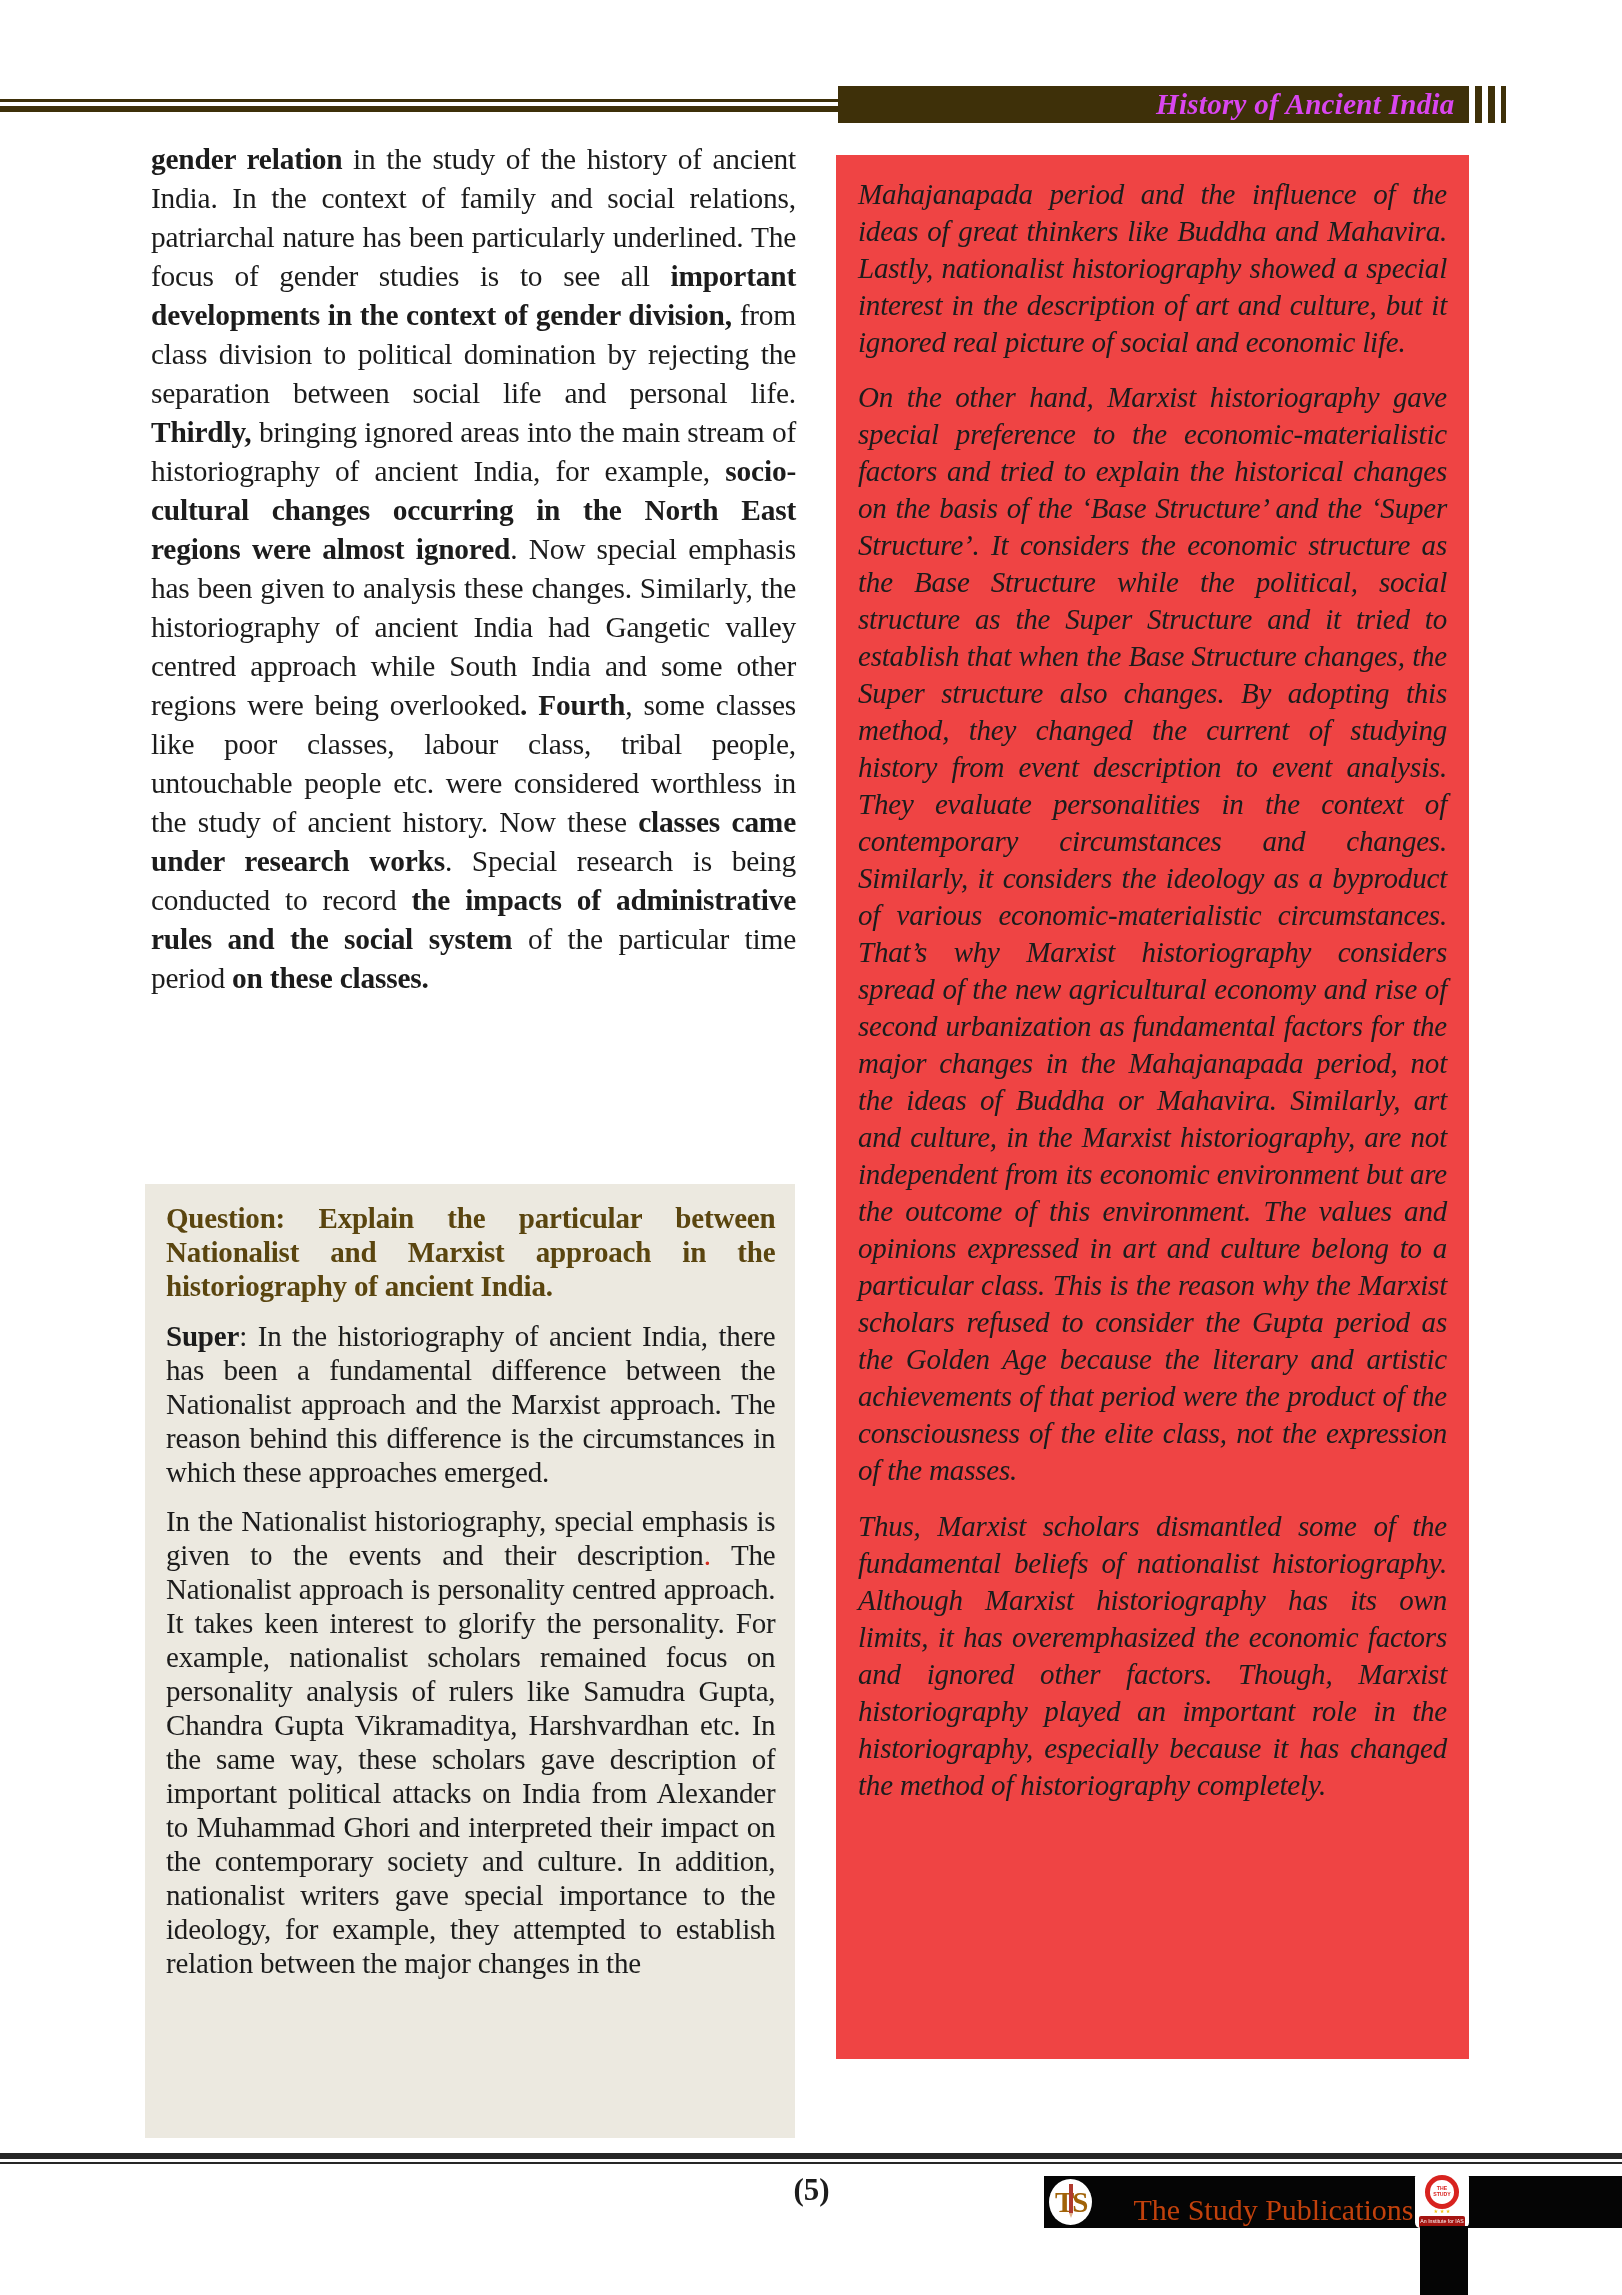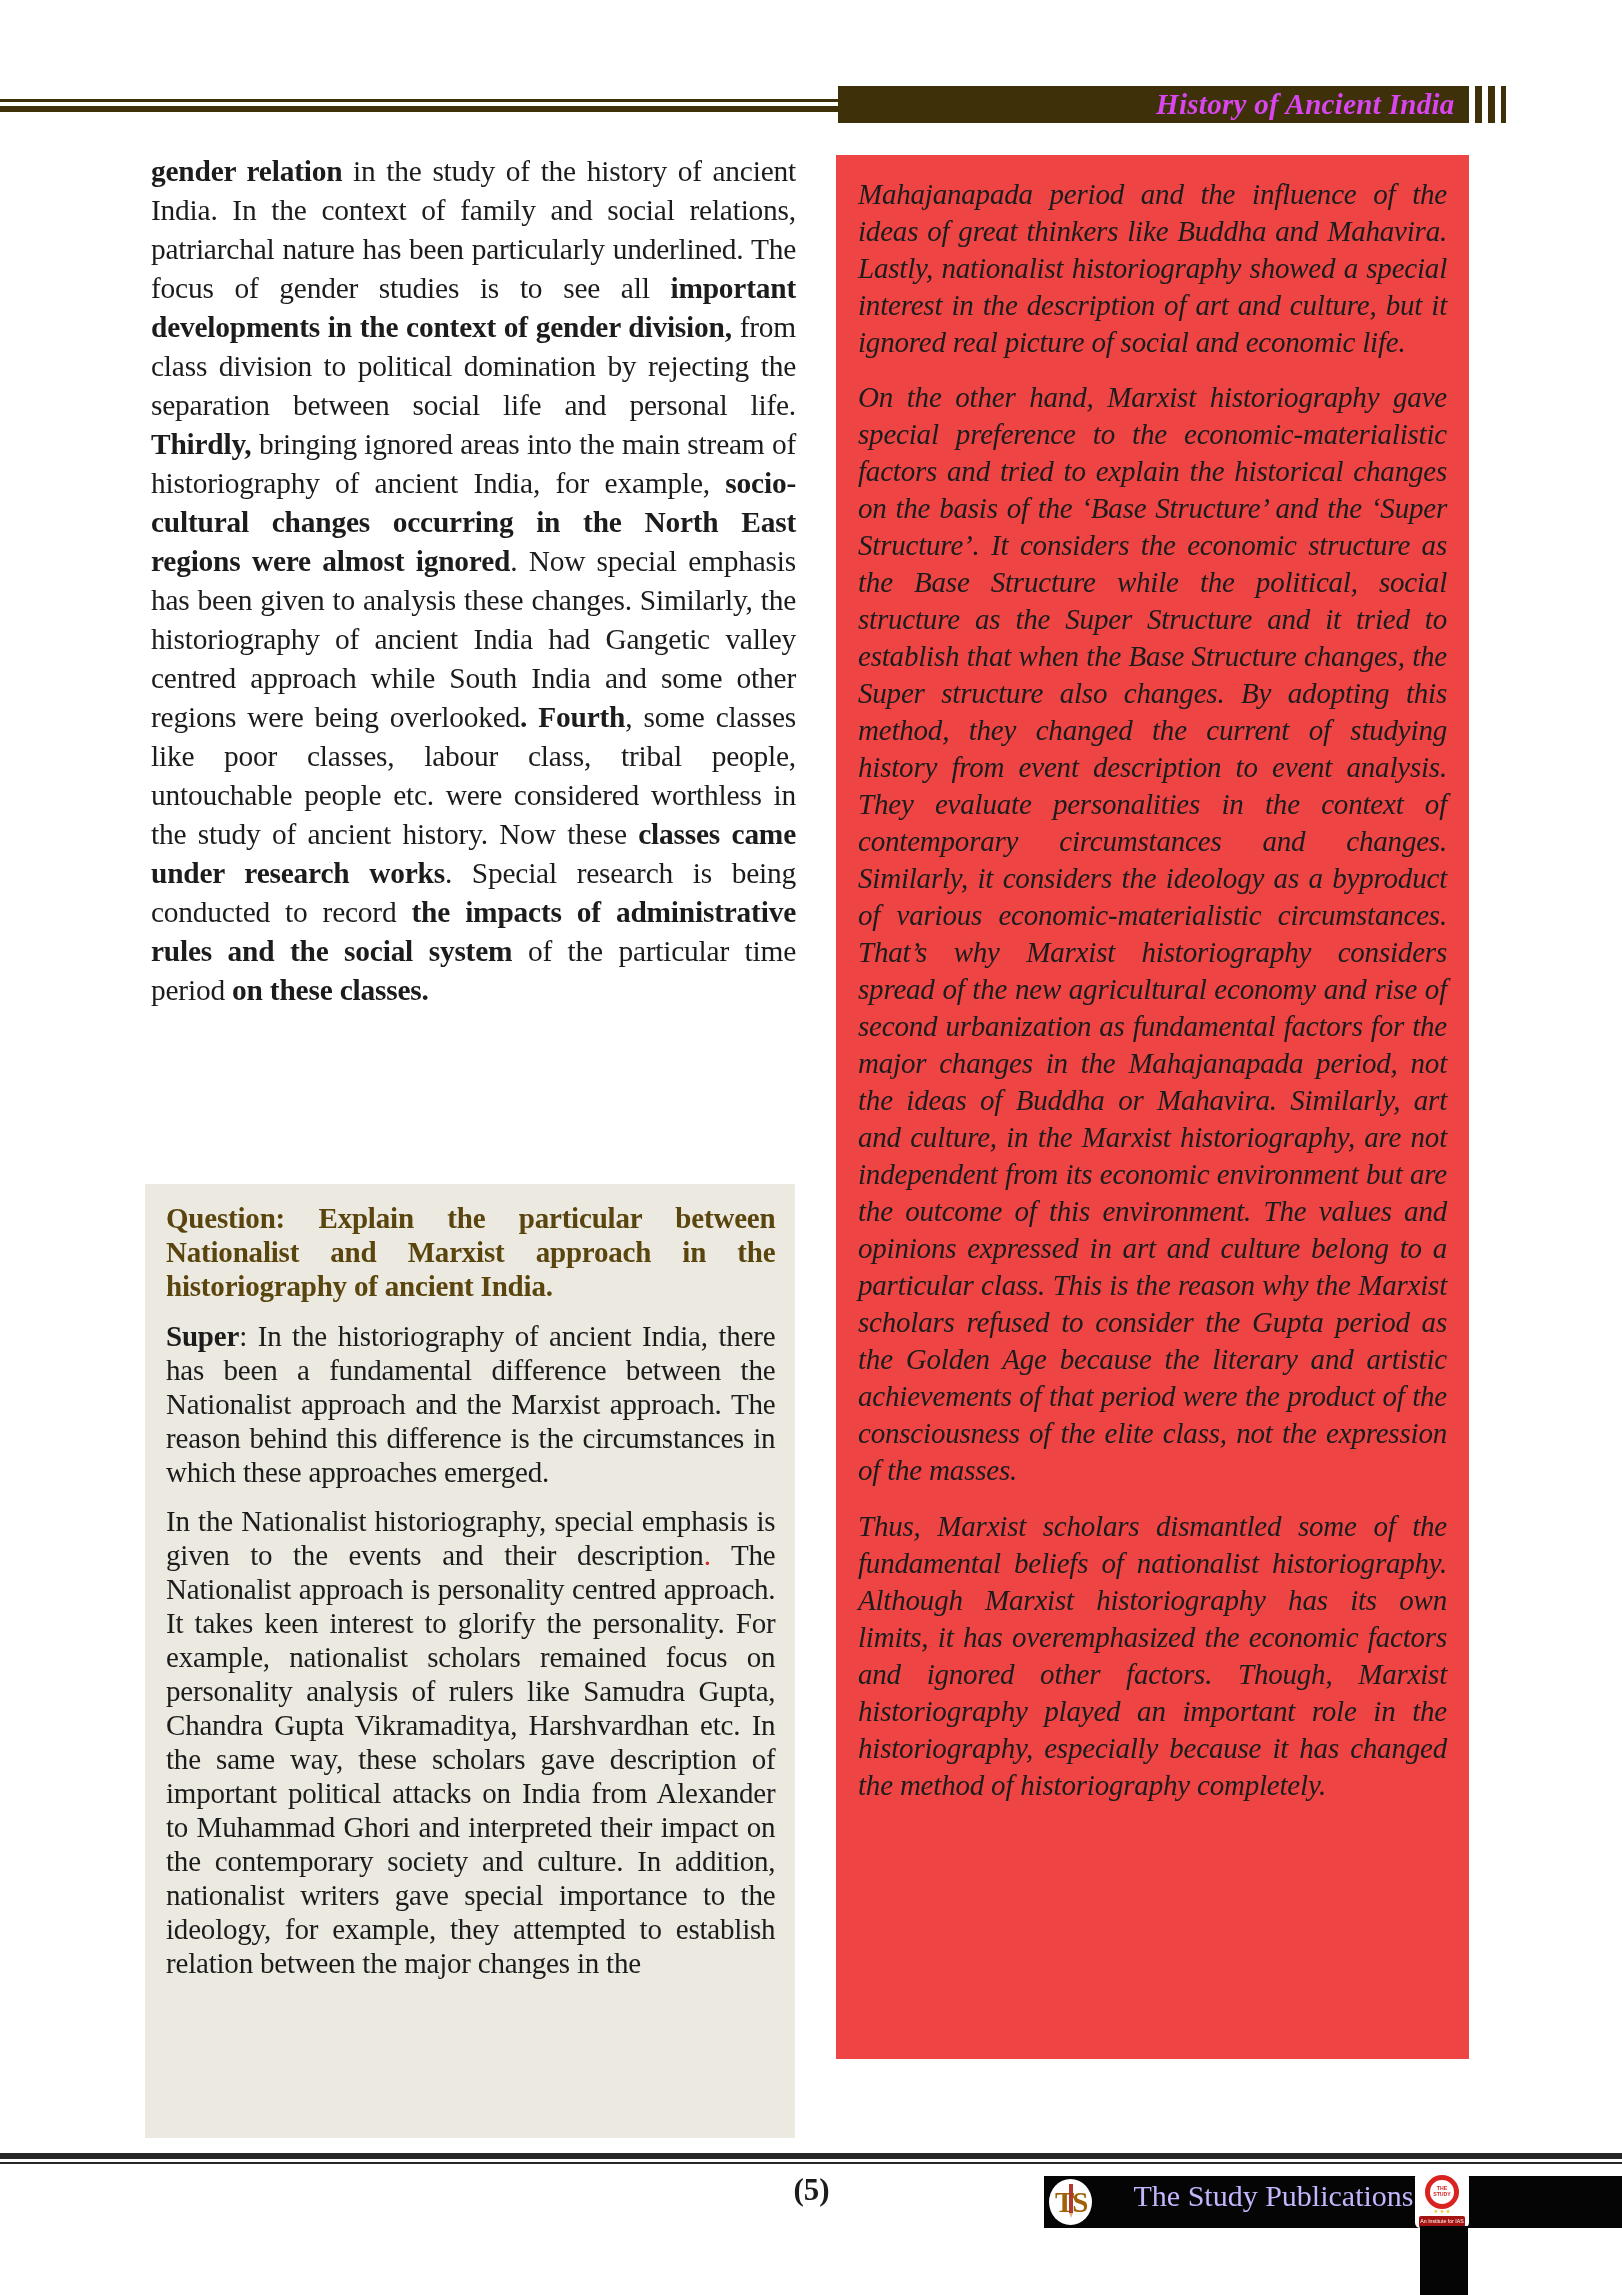--- a/index.html
+++ b/index.html
@@ -25,21 +25,21 @@
   .header-stripes{position:absolute;left:1475px;top:86px;height:37px;display:flex;gap:5.9px;}
   .header-stripes .stripe{width:7.2px;height:37px;background:#3e3009;}
   .header-stripes .stripe:last-child{width:5.2px;}
 
   
   .body-text{
     text-align:justify;
     letter-spacing:-0.2px;
   }
   .col-left{
-    position:absolute;left:151px;top:152px;width:645px;
+    position:absolute;left:151px;top:140px;width:645px;
     font-size:29.4px;line-height:39px;
   }
   .col-left p{margin:0;}
   .question-box{
     position:absolute;left:145px;top:1184px;width:650px;height:954px;
     background:#ece9e0;box-sizing:border-box;
     padding:17px 19.6px 13px 21px;
     font-size:29px;line-height:34px;
     overflow:hidden;
   }
@@ -63,23 +63,23 @@
   .rule-bottom-thin{position:absolute;left:0;top:2162px;width:1623px;height:2px;background:#262626;}
   .page-number{
     position:absolute;left:746px;top:2172px;width:131px;
     text-align:center;font-size:31px;font-weight:bold;
   }
   .publisher-bar{
     position:absolute;left:1044px;top:2176px;width:579px;height:52px;
     background:#050505;
   }
   .publisher-name{
-    position:absolute;left:92px;top:2px;width:275px;height:36px;
+    position:absolute;left:92px;top:16px;width:275px;height:36px;
     display:flex;align-items:center;justify-content:center;
-    color:#c4b5fd;font-size:30px;white-space:nowrap;
+    color:#c2410c;font-size:30px;white-space:nowrap;
   }
   .ts-logo{
     position:absolute;left:5.2px;top:3.3px;width:43px;height:46px;
     background:#ffffff;border-radius:50%;
     display:flex;align-items:center;justify-content:center;
   }
   .ts-monogram{font-size:29px;font-weight:bold;color:#a16207;letter-spacing:-2px;}
   .pencil-icon{position:absolute;left:19.6px;top:5.2px;width:4.6px;height:29px;background:#b03a2e;}
   .pencil-icon::after{
     content:"";position:absolute;left:0;top:29px;

